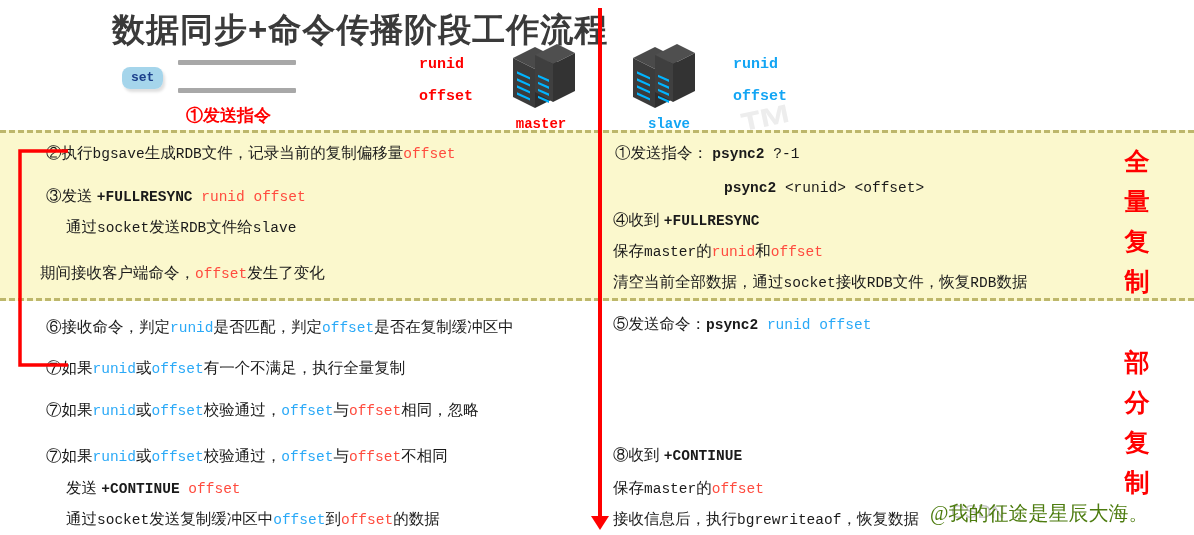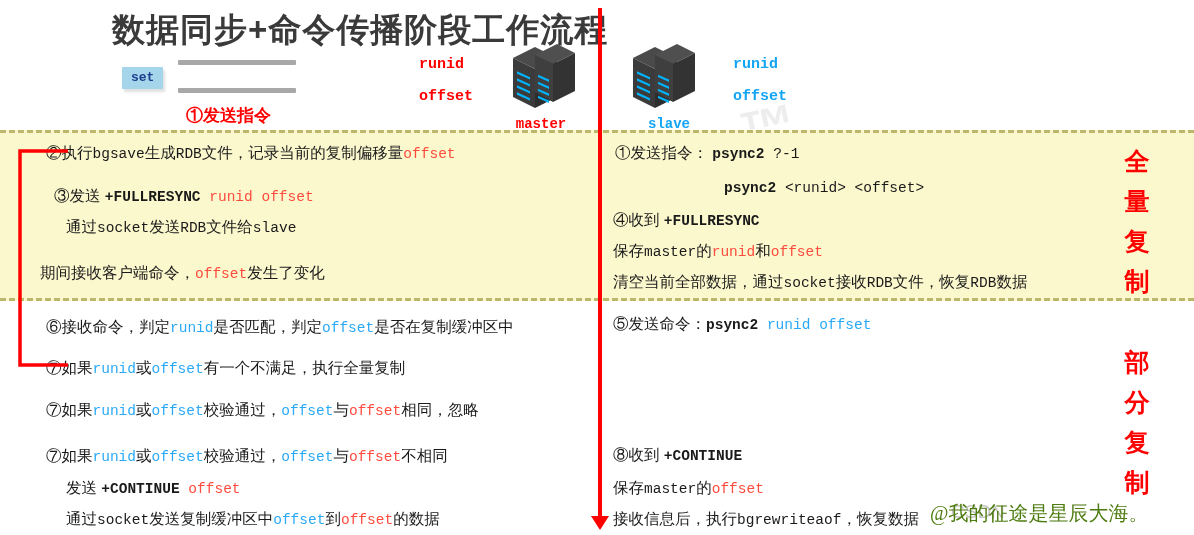--- a/index.html
+++ b/index.html
@@ -73,21 +73,21 @@
     font-size: 33px; font-weight: bold; color: #3a3a3a;
     font-family: "Liberation Sans", sans-serif;
     letter-spacing: 1px; white-space: nowrap;
   }
   .set-chip {
     position: absolute; left: 122px; top: 67px;
     background: #8ecae6cc; color: #1b3f8b;
     font-family: "Liberation Mono", monospace;
     font-size: 13px; font-weight: bold;
     padding: 3px 9px 4px 9px;
-    border-radius: 1px;
+    border-radius: 8px;
     box-shadow: 2px 3px 3px rgba(0,0,0,0.13);
   }
   .buf-line {
     position: absolute; left: 178px;
     width: 118px; height: 5px; background: #a8a8a8; border-radius: 1px;
   }
   .buf-line.l1 { top: 60px; }
   .buf-line.l2 { top: 88px; }
   .buf-label {
     position: absolute; left: 186px; top: 104px;
@@ -260,21 +260,21 @@
   </div>
   <div class="vlabel" style="left:1120px;top:342px;">
     <span>部</span>
     <span>分</span>
     <span>复</span>
     <span>制</span>
   </div>
 
   <div id="rows">
       <div class="row" style="left: 46px; top: 143px;"><span>②执行</span><span class="mono">bgsave</span><span>生成</span><span class="mono">RDB</span><span>文件，记录当前的复制偏移量</span><span class="mono r">offset</span></div>
-      <div class="row" style="left: 46px; top: 186px; margin-left: 8px;"><span>③发送 </span><span class="mono-b">+FULLRESYNC</span><span class="mono r"> runid offset</span></div>
+      <div class="row" style="left: 46px; top: 186px;"><span>③发送 </span><span class="mono-b">+FULLRESYNC</span><span class="mono r"> runid offset</span></div>
       <div class="row" style="left: 66px; top: 217px;"><span>通过</span><span class="mono">socket</span><span>发送</span><span class="mono">RDB</span><span>文件给</span><span class="mono">slave</span></div>
       <div class="row" style="left: 40px; top: 263px;"><span>期间接收客户端命令，</span><span class="mono r">offset</span><span>发生了变化</span></div>
       <div class="row" style="left: 615px; top: 143px;"><span>①发送指令： </span><span class="mono-b">psync2</span><span class="mono">   ?-1</span></div>
       <div class="row" style="left: 724px; top: 178px;"><span class="mono-b">psync2</span><span class="mono">  &lt;runid&gt; &lt;offset&gt;</span></div>
       <div class="row" style="left: 613px; top: 210px;"><span>④收到 </span><span class="mono-b">+FULLRESYNC</span></div>
       <div class="row" style="left: 613px; top: 241px;"><span>保存</span><span class="mono">master</span><span>的</span><span class="mono r">runid</span><span>和</span><span class="mono r">offset</span></div>
       <div class="row" style="left: 613px; top: 272px;"><span>清空当前全部数据，通过</span><span class="mono">socket</span><span>接收</span><span class="mono">RDB</span><span>文件，恢复</span><span class="mono">RDB</span><span>数据</span></div>
       <div class="row" style="left: 46px; top: 317px;"><span>⑥接收命令，判定</span><span class="mono b">runid</span><span>是否匹配，判定</span><span class="mono b">offset</span><span>是否在复制缓冲区中</span></div>
       <div class="row" style="left: 46px; top: 358px;"><span>⑦如果</span><span class="mono b">runid</span><span>或</span><span class="mono b">offset</span><span>有一个不满足，执行全量复制</span></div>
       <div class="row" style="left: 46px; top: 400px;"><span>⑦如果</span><span class="mono b">runid</span><span>或</span><span class="mono b">offset</span><span>校验通过，</span><span class="mono b">offset</span><span>与</span><span class="mono r">offset</span><span>相同，忽略</span></div>

